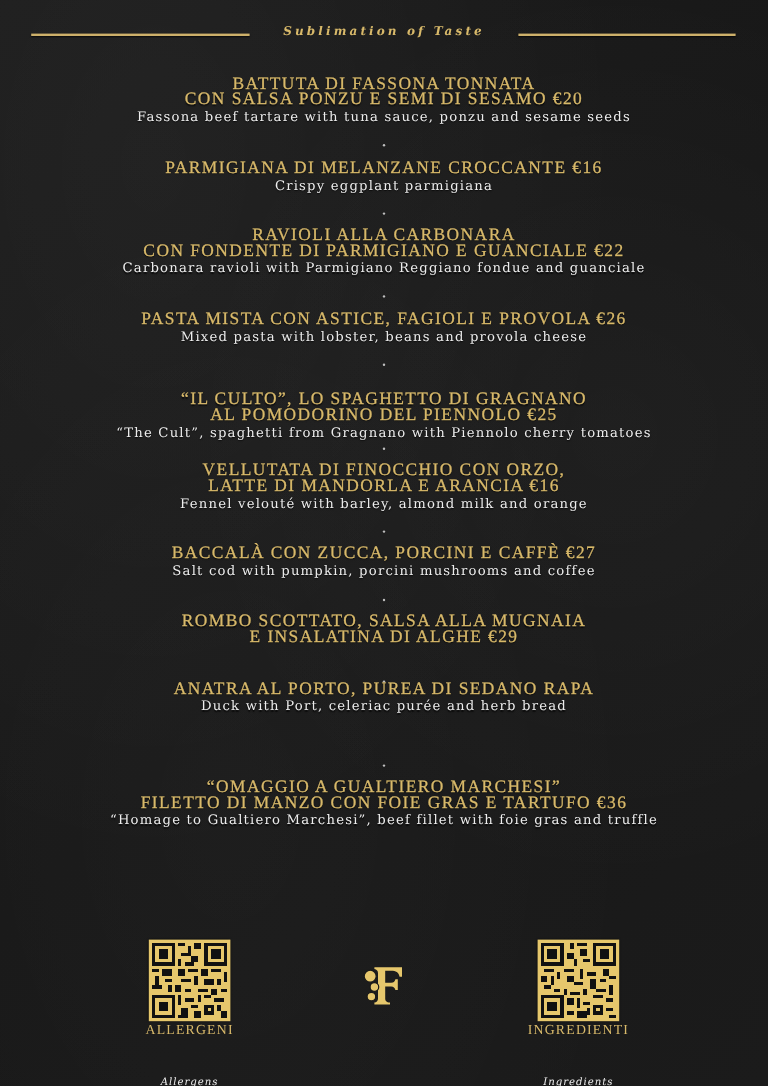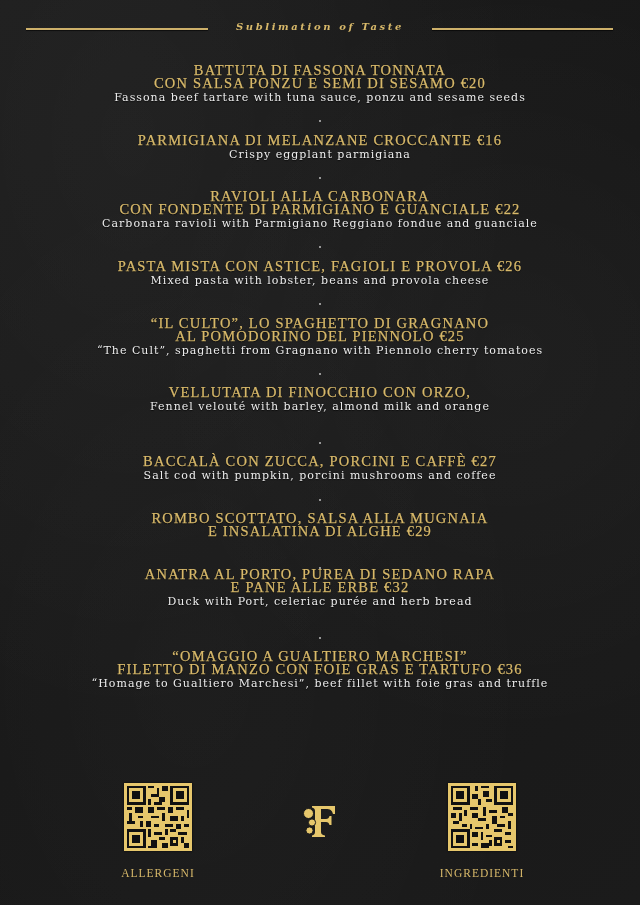--- a/index.html
+++ b/index.html
@@ -44,21 +44,21 @@
     background: #bfbfbf;
   }
 
   .qr-block { position: absolute; top: 783px; width: 120px; text-align: center; }
   .qr {
     width: 68px; height: 68px; margin: 0 auto; background: #e6c76c; position: relative;
     box-shadow: 0 0 2px rgba(0,0,0,0.8);
   }
   .qr svg { position: absolute; inset: 0; width: 68px; height: 68px; }
   .qr-label {
-    margin-top: 16px; color: #d8b96a; font-family: "Liberation Serif", serif;
+    margin-top: 2px; color: #d8b96a; font-family: "Liberation Serif", serif;
     font-size: 11.5px; letter-spacing: 1px; line-height: 12px;
   }
   .qr-sub {
     color: #ededed; font-family: "DejaVu Serif", serif; font-style: italic;
     font-size: 8.5px; letter-spacing: 0.8px; line-height: 11px; margin-top: 32px;
   }
   .logo { position: absolute; left: 300px; top: 800px; width: 40px; height: 40px; }
 </style>
 </head>
 <body>
@@ -90,48 +90,48 @@
     <div class="desc">Carbonara ravioli with Parmigiano Reggiano fondue and guanciale</div>
   </div>
   <div class="dot" style="top:246px"></div>
 
   <div class="item" style="top:260px">
     <div class="title">PASTA MISTA CON ASTICE, FAGIOLI E PROVOLA €26</div>
     <div class="desc">Mixed pasta with lobster, beans and provola cheese</div>
   </div>
   <div class="dot" style="top:303px"></div>
 
-  <div class="item" style="top:317px">
+  <div class="item" style="top:327px">
     <div class="title">“IL CULTO”, LO SPAGHETTO DI GRAGNANO</div>
     <div class="title">AL POMODORINO DEL PIENNOLO €25</div>
     <div class="desc">“The Cult”, spaghetti from Gragnano with Piennolo cherry tomatoes</div>
   </div>
   <div class="dot" style="top:373px"></div>
 
   <div class="item" style="top:386px">
     <div class="title">VELLUTATA DI FINOCCHIO CON ORZO,</div>
+    <div class="title">LATTE DI MANDORLA E ARANCIA €16</div>
     <div class="desc">Fennel velouté with barley, almond milk and orange</div>
   </div>
   <div class="dot" style="top:442px"></div>
 
   <div class="item" style="top:455px">
     <div class="title">BACCALÀ CON ZUCCA, PORCINI E CAFFÈ €27</div>
     <div class="desc">Salt cod with pumpkin, porcini mushrooms and coffee</div>
   </div>
   <div class="dot" style="top:499px"></div>
 
   <div class="item" style="top:512px">
     <div class="title">ROMBO SCOTTATO, SALSA ALLA MUGNAIA</div>
     <div class="title">E INSALATINA DI ALGHE €29</div>
   </div>
   <div class="dot" style="top:567px"></div>
 
   <div class="item" style="top:568px">
     <div class="title">ANATRA AL PORTO, PUREA DI SEDANO RAPA</div>
-    <div class="title">E PANE ALLE ERBE €32</div>
     <div class="desc">Duck with Port, celeriac purée and herb bread</div>
   </div>
   <div class="dot" style="top:637px"></div>
 
   <div class="item" style="top:650px">
     <div class="title">“OMAGGIO A GUALTIERO MARCHESI”</div>
     <div class="title">FILETTO DI MANZO CON FOIE GRAS E TARTUFO €36</div>
     <div class="desc">“Homage to Gualtiero Marchesi”, beef fillet with foie gras and truffle</div>
   </div>
 

